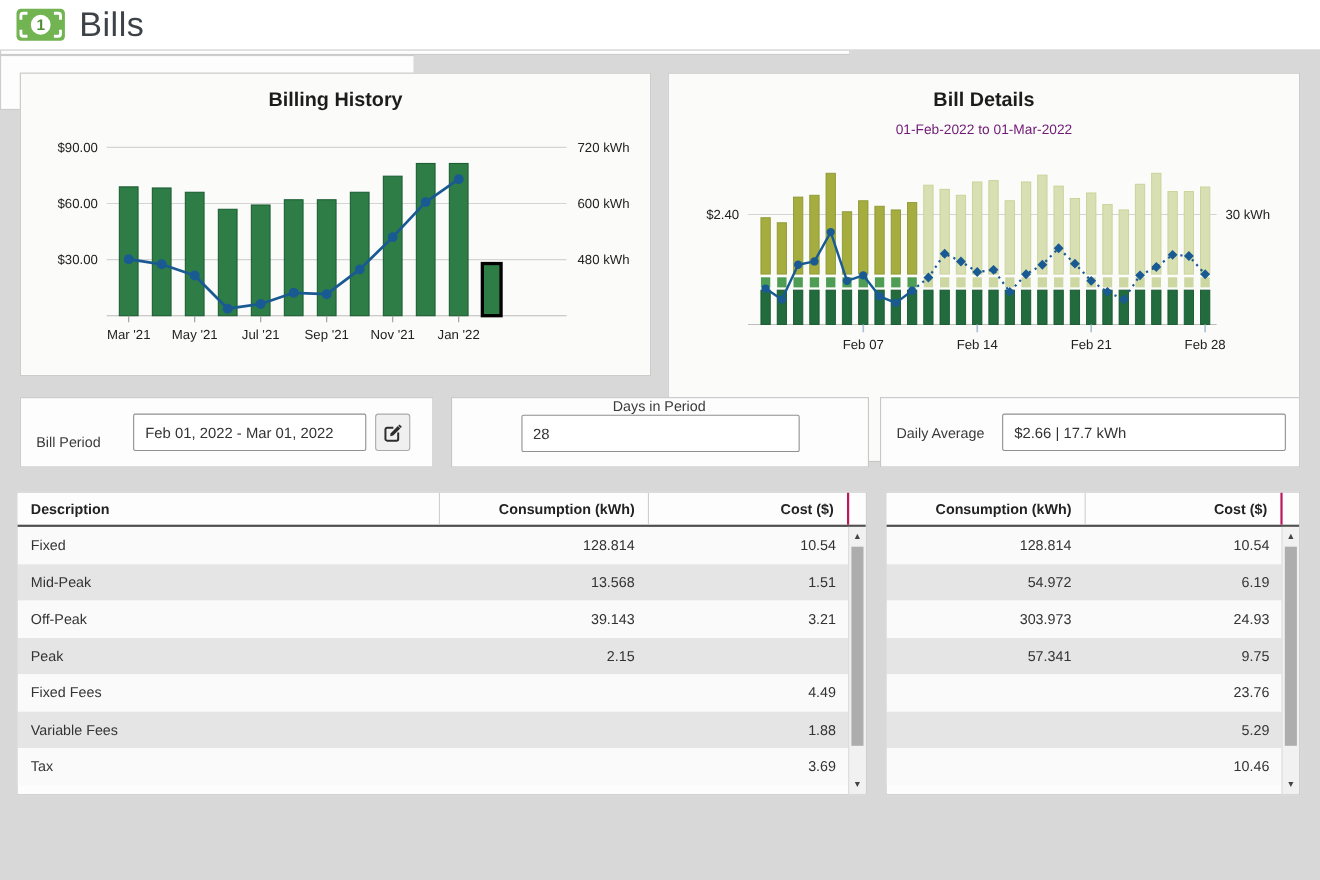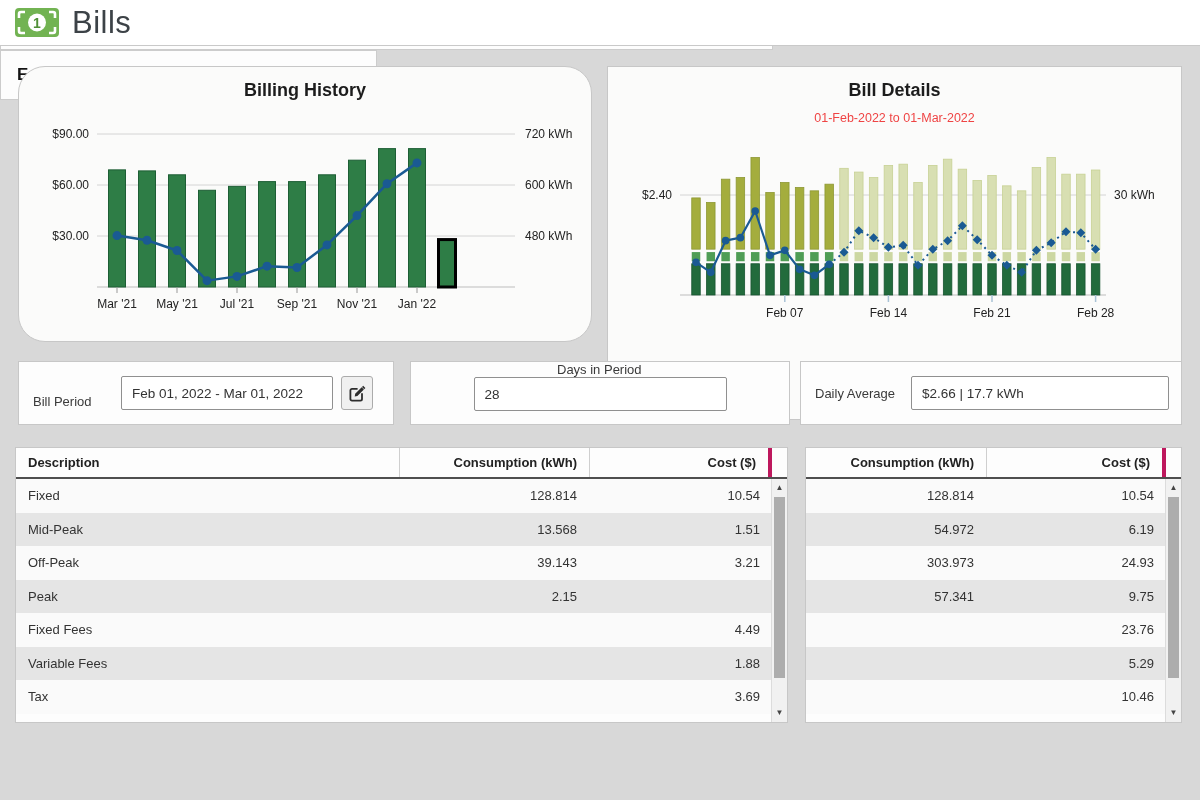--- a/index.html
+++ b/index.html
@@ -6,24 +6,24 @@
   html,body { width:1200px; height:800px; overflow:hidden;
     font-family:"Liberation Sans","DejaVu Sans",sans-serif; background:#d8d8d8; }
 
   .header { position:absolute; left:0; top:0; width:1200px; height:46px;
     background:#ffffff; border-bottom:1px solid #c9c9c9;
     display:flex; align-items:center; padding-left:14px; }
   .header .app-title { font-size:31px; color:#3c4247; font-weight:500; margin-left:12px; letter-spacing:0.5px; }
 
   .card { position:absolute; background:#fbfbfa; border:1px solid #c7c7c7; }
 
-  #chart-card-1 { left:18px; top:66px; width:574px; height:276px;border-radius:27px; }
+  #chart-card-1 { left:18px; top:66px; width:574px; height:276px; }
   #chart-card-2 { left:607px; top:66px; width:575px; height:354px; }
   .chart-title { text-align:center; font-size:18px; font-weight:700; color:#1c1c1c; padding-top:13px; }
-  .chart-subtitle { text-align:center; font-size:12.5px; color:#ef4444; padding-top:10px; }
+  .chart-subtitle { text-align:center; font-size:12.5px; color:#701a75; padding-top:10px; }
   .chart-svg { display:block; }
 
   .field-card { top:361px; height:64px; background:#fdfdfd; display:flex; align-items:center; }
   #field-card-1 { left:18px;  width:376px; }
   #field-card-2 { left:410px; width:380px;flex-direction:column; }
   #field-card-3 { left:800px; width:382px; }
   .field-label { font-size:13px; color:#3a3a3a; margin-left:14px; }
   .field-input { height:34px; border:1px solid #909090; border-radius:2px; background:#fff;
     font-family:inherit; font-size:13.5px; color:#333; padding-left:10px; }
   #field-card-1 .field-label { width:88px;margin-top:16px; }
@@ -38,21 +38,21 @@
   .table-card { top:447px; height:276px; background:#fdfdfd; }
   #table-card-1 { left:15px;  width:773px; }
   #table-card-2 { left:805px; width:377px; }
   .thead { display:grid; height:31px; border-bottom:2px solid #4f4f4f; background:#fdfdfd; }
   #table-card-1 .thead, #table-card-1 .trow { grid-template-columns:383px 190px 183px; }
   #table-card-2 .thead, #table-card-2 .trow { grid-template-columns:180px 180px; }
   .th { font-size:13px; font-weight:700; color:#222; display:flex; align-items:center; padding:0 12px; }
   .th.num { justify-content:flex-end; border-left:1px solid #cfcfcf; }
   #table-card-1 .th.first { border-left:none; }
   #table-card-2 .th:first-child { border-left:none; }
-  .th.lastsep { border-right:4px solid #be185d; }
+  .th.lastsep { border-right:2px solid #be185d; }
   .tbody { position:absolute; left:0; top:31px; bottom:0; overflow:hidden; }
   #table-card-1 .tbody { width:756px; }
   #table-card-2 .tbody { width:360px; }
   .trow { display:grid; height:33.5px; }
   .trow:nth-child(odd)  { background:#fafafa; }
   .trow:nth-child(even) { background:#e5e5e5; }
   .td { font-size:13px; color:#333; display:flex; align-items:center; padding:0 12px; }
   .td.num { justify-content:flex-end; }
 
   .vscroll { position:absolute; right:0; top:31px; bottom:0; width:16px;

